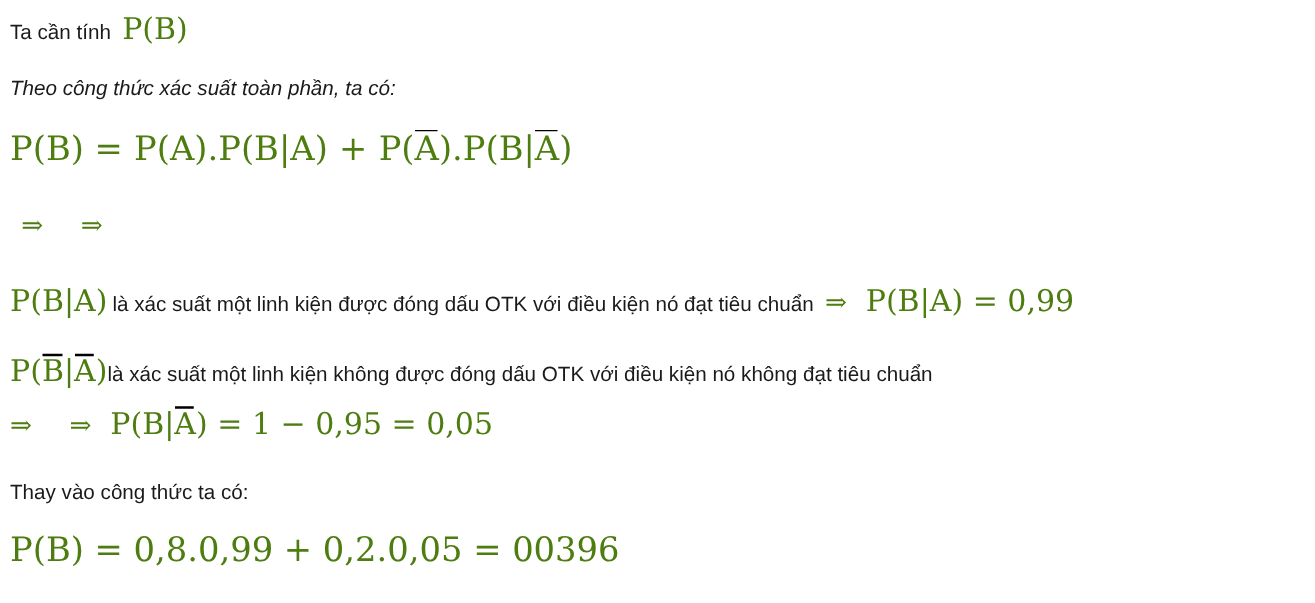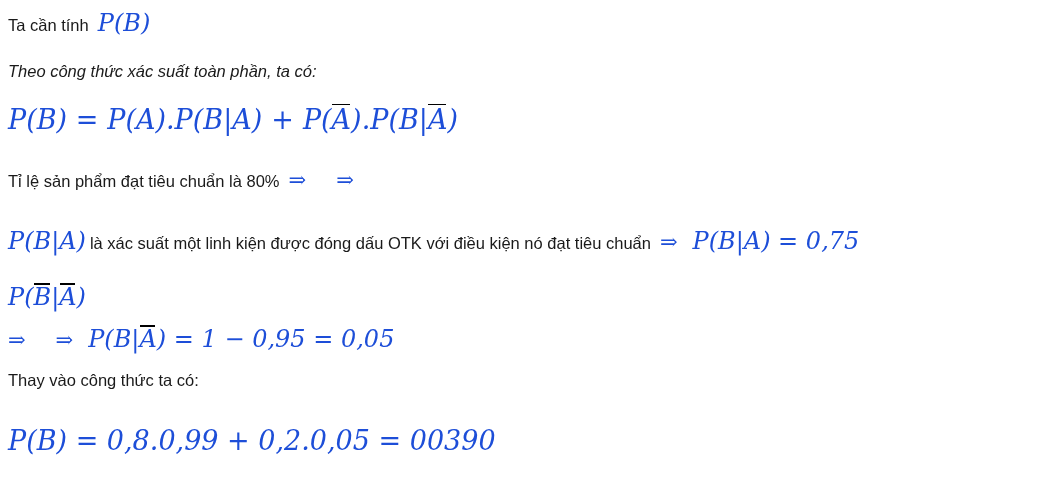--- a/index.html
+++ b/index.html
@@ -28,22 +28,21 @@
     white-space: nowrap;
   }
   .txt {
     font-family: "Liberation Sans", sans-serif;
     font-size: 16.5px;
     color: #1a1a1a;
     line-height: 1.2;
   }
   .math {
     font-family: "DejaVu Serif", serif;
-    font-style: italic;
-    color: #1d4ed8;
+    color: #4d7c0f;
     line-height: 1.15;
     white-space: nowrap;
   }
   .m-sm { font-size: 21px; }
   .m-md { font-size: 24px; }
   .m-lg { font-size: 27px; }
 
   
   .bar {
     position: relative;
@@ -61,21 +60,21 @@
   }
 
   
   #row-need      { position: absolute; left: 8px;  top: 10px; }
   #row-formula-i { position: absolute; left: 8px;  top: 62px; font-style: italic; }
   #row-total     { position: absolute; left: 8px;  top: 103px; }
   #row-rate      { position: absolute; left: 8px;  top: 168px; }
   #row-pba       { position: absolute; left: 8px;  top: 228px; }
   #row-pbbar     { position: absolute; left: 8px;  top: 283px; }
   #row-implies   { position: absolute; left: 8px;  top: 325px; }
-  #row-sub       { position: absolute; left: 8px;  top: 371px; justify-content: center; }
+  #row-sub       { position: absolute; left: 8px;  top: 385px; justify-content: center; }
   #row-result    { position: absolute; left: 8px;  top: 425px; }
 
   .sp4 { display: inline-block; width: 4px; }
   .sp8 { display: inline-block; width: 9px; }
   .sp14 { display: inline-block; width: 15px; }
 </style>
 </head>
 <body>
 
 <div class="page">
@@ -94,54 +93,54 @@
     <span class="math m-lg">P(B) =</span>
     <span class="sp8"></span>
     <span class="math m-lg">P(A).P(B|A)</span>
     <span class="sp8"></span>
     <span class="math m-lg">+</span>
     <span class="sp8"></span>
     <span class="math m-lg"><span>P(</span><span class="bar">A</span><span>).P(B|</span><span class="bar">A</span><span>)</span></span>
   </div>
 
   <div class="line" id="row-rate">
-    <span class="txt">Tỉ lệ sản phẩm đạt tiêu chuẩn là 80%</span>
     <span class="sp8"></span>
     <span class="math m-sm up">⇒</span>
     <span class="sp14"></span>
     <span class="sp14"></span>
     <span class="math m-sm up">⇒</span>
     <span class="sp8"></span>
   </div>
 
   <div class="line" id="row-pba">
     <span class="math m-md">P(B|A)</span>
     <span class="sp4"></span>
     <span class="txt">là xác suất một linh kiện được đóng dấu OTK với điều kiện nó đạt tiêu chuẩn</span>
     <span class="sp8"></span>
     <span class="math m-sm up">⇒</span>
     <span class="sp14"></span>
-    <span class="math m-md">P(B|A) = 0,75</span>
+    <span class="math m-md">P(B|A) = 0,99</span>
   </div>
 
   <div class="line" id="row-pbbar">
     <span class="math m-md"><span>P(</span><span class="bar">B</span><span>|</span><span class="bar">A</span><span>)</span></span>
     <span class="txt"></span>
+    <span class="txt">là xác suất một linh kiện không được đóng dấu OTK với điều kiện nó không đạt tiêu chuẩn</span>
   </div>
 
   <div class="line" id="row-implies">
     <span class="math m-sm up">⇒</span>
     <span class="sp14"></span>
     <span class="sp14"></span>
     <span class="math m-sm up">⇒</span>
     <span class="sp14"></span>
     <span class="math m-md"><span>P(B|</span><span class="bar">A</span><span>) = 1 − 0,95 = 0,05</span></span>
   </div>
 
   <div class="line" id="row-sub">
     <span class="txt">Thay vào công thức ta có:</span>
   </div>
 
   <div class="line" id="row-result">
-    <span class="math m-lg">P(B) = 0,8.0,99 + 0,2.0,05 = 00390</span>
+    <span class="math m-lg">P(B) = 0,8.0,99 + 0,2.0,05 = 00396</span>
   </div>
 
 </div>
 
 </body></html>

